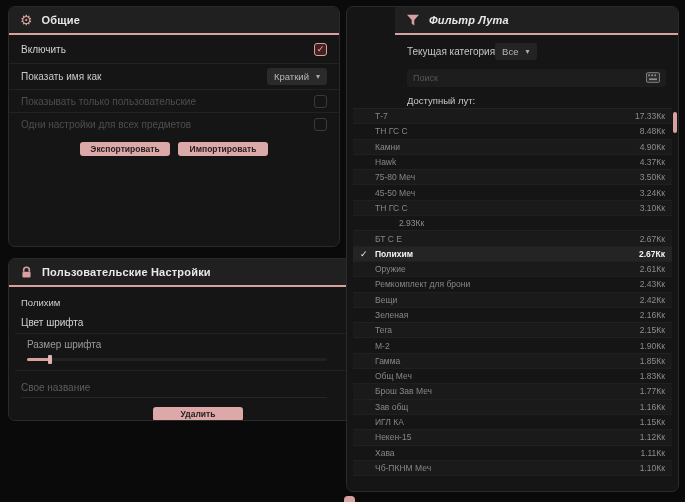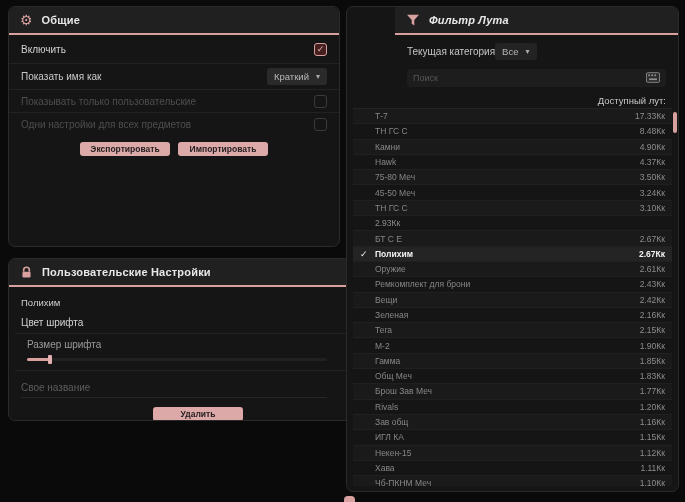--- a/index.html
+++ b/index.html
@@ -94,36 +94,36 @@
   .search-wrap {
     margin: 7px 12px 0; height: 18px;
     background: #1d1d1d; border-radius: 3px;
     display: flex; align-items: center; padding: 0 6px; gap: 19px;
   }
   .search-wrap input {
     flex: 1; background: transparent; border: none; outline: none;
     font-size: 9px; color: #b5b5b5; font-family: "Liberation Sans", sans-serif;
   }
   .search-wrap input::placeholder { color: #565656; }
-  .list-label { padding: 8px 12px 3px; font-size: 9.5px; color: #c8c8c8; text-align: right; }
+  .list-label { padding: 8px 12px 3px; font-size: 9.5px; color: #c8c8c8; }
 
   .loot-list {
     position: absolute; left: 6px; right: 6px; top: 101px; bottom: 5px;
     border-top: 1px solid #242424; overflow: hidden;
   }
   .lrow {
     display: flex; align-items: center;
     height: 15.3px; padding: 0 7px;
     border-bottom: 1px solid #202020;
     font-size: 8.5px;
   }
   .lrow.alt { background: #1a1a1a; }
   .lcheck { width: 15px; color: #ececec; font-size: 9px; font-family: "DejaVu Sans", sans-serif; }
   .lname { flex: 1; color: #878787; }
-  .lval  { color: #8d8d8d; }
+  .lval  { color: #8d8d8d; margin-left: 24px; }
   .lrow.checked { background: #242424; }
   .lrow.checked .lname, .lrow.checked .lval { color: #f3f3f3; font-weight: bold; }
 
   .scroll-thumb {
     position: absolute; right: 1px; top: 105px;
     width: 4px; height: 21px; border-radius: 2px;
     background: #d9a0a0;
   }
   .peek {
     position: absolute; left: 344px; top: 496px;
@@ -323,25 +323,20 @@
       <div class="lrow">
     <span class="lcheck"></span>
     <span class="lname">Общ Меч</span>
     <span class="lval">1.83Кк</span>
   </div>
       <div class="lrow alt">
     <span class="lcheck"></span>
     <span class="lname">Брош Зав Меч</span>
     <span class="lval">1.77Кк</span>
   </div>
-      <div class="lrow">
-    <span class="lcheck"></span>
-    <span class="lname">Rivals</span>
-    <span class="lval">1.20Кк</span>
-  </div>
       <div class="lrow alt">
     <span class="lcheck"></span>
     <span class="lname">Зав общ</span>
     <span class="lval">1.16Кк</span>
   </div>
       <div class="lrow">
     <span class="lcheck"></span>
     <span class="lname">ИГЛ КА</span>
     <span class="lval">1.15Кк</span>
   </div>

